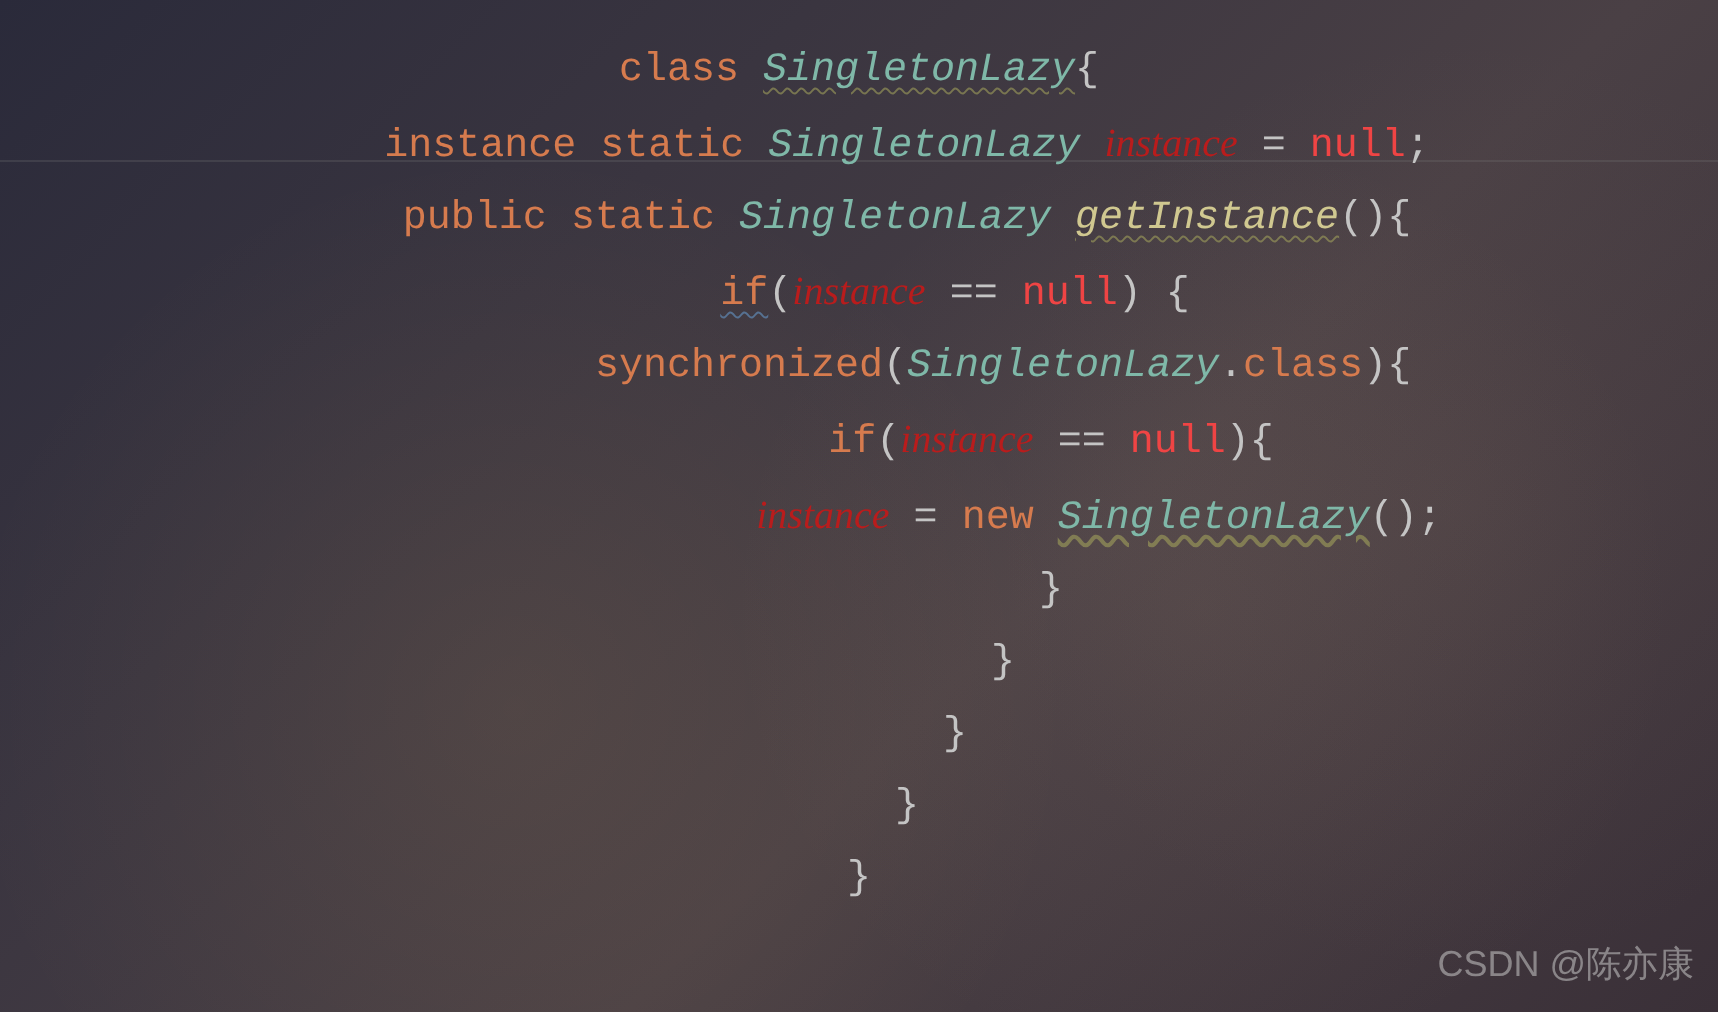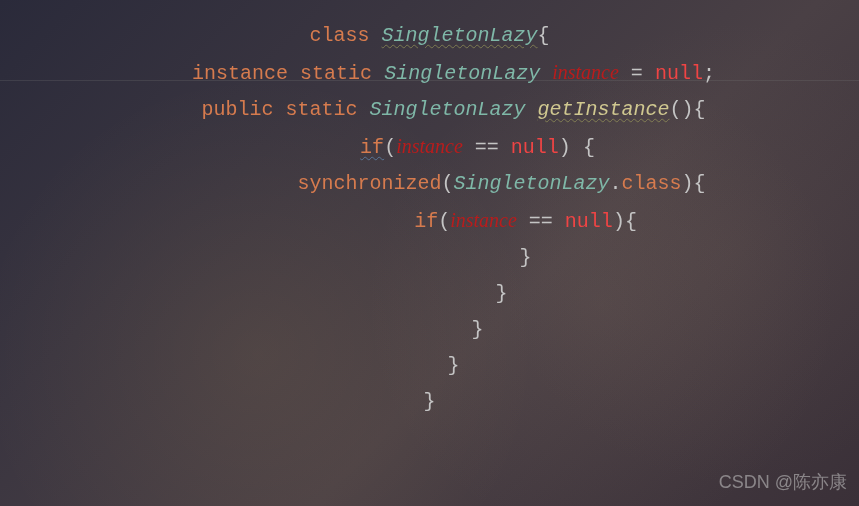--- a/index.html
+++ b/index.html
@@ -88,20 +88,21 @@
 <div class="line">    <span class="kw">instance</span> <span class="kw">static</span> <span class="type">SingletonLazy</span> <span class="field">instance</span> <span class="op">=</span> <span class="nullkw">null</span><span class="semi">;</span></div>
 
 <div class="line">    <span class="kw">public</span> <span class="kw">static</span> <span class="type">SingletonLazy</span> <span class="method wavy">getInstance</span><span class="paren">()</span><span class="brace">{</span></div>
 
 <div class="line">        <span class="kw wavy-blue">if</span><span class="paren">(</span><span class="field">instance</span> <span class="op">==</span> <span class="nullkw">null</span><span class="paren">)</span> <span class="brace">{</span></div>
 
 <div class="line">            <span class="kw">synchronized</span><span class="paren">(</span><span class="type">SingletonLazy</span><span class="op">.</span><span class="kw">class</span><span class="paren">)</span><span class="brace">{</span></div>
 
 <div class="line">                <span class="kw">if</span><span class="paren">(</span><span class="field">instance</span> <span class="op">==</span> <span class="nullkw">null</span><span class="paren">)</span><span class="brace">{</span></div>
 
+<div class="line">                    <span class="field">instance</span> <span class="op">=</span> <span class="kw">new</span> <span class="ctor">SingletonLazy</span><span class="paren">()</span><span class="semi">;</span></div>
 
 <div class="line">                <span class="brace">}</span></div>
 
 <div class="line">            <span class="brace">}</span></div>
 
 <div class="line">        <span class="brace">}</span></div>
 
 
 <div class="line">    <span class="brace">}</span></div>
 

